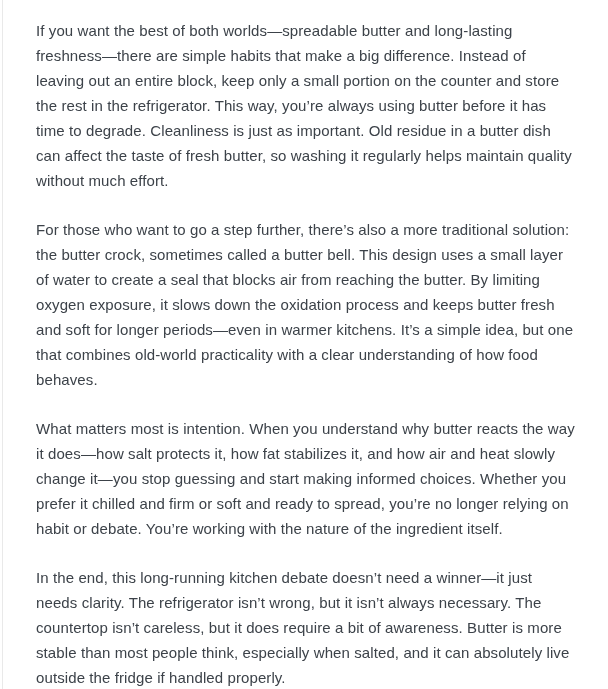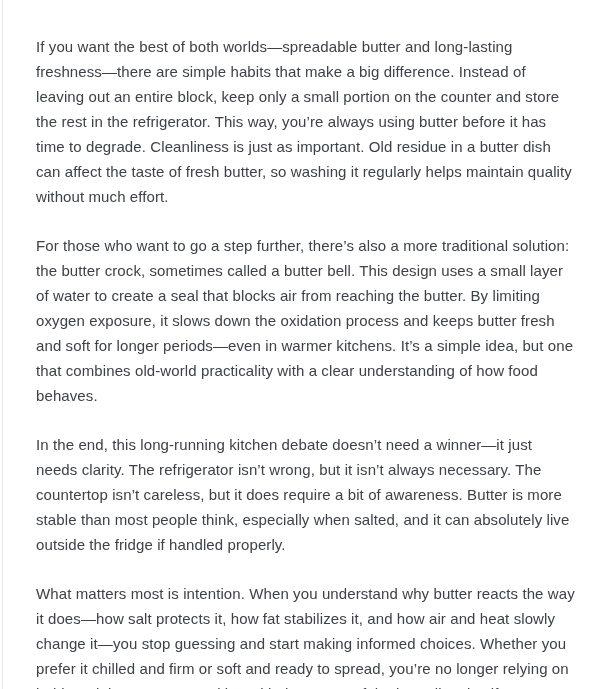--- a/index.html
+++ b/index.html
@@ -26,29 +26,29 @@
     position: absolute;
     left: 36px;
     top: 18px;
     width: 540px;
     color: #3c4249;
     font-size: 15px;
     line-height: 25px;
     letter-spacing: 0.1px;
   }
   .article p {
-    margin: 16px 0 24px 0;
+    margin: 0 0 24px 0;
   }
   .article p:last-child {
     margin-bottom: 0;
   }
 </style>
 </head>
 <body>
 
 <div class="left-divider"></div>
 
 <div class="article">
   <p>If you want the best of both worlds—spreadable butter and long-lasting freshness—there are simple habits that make a big difference. Instead of leaving out an entire block, keep only a small portion on the counter and store the rest in the refrigerator. This way, you’re always using butter before it has time to degrade. Cleanliness is just as important. Old residue in a butter dish can affect the taste of fresh butter, so washing it regularly helps maintain quality without much effort.</p>
   <p>For those who want to go a step further, there’s also a more traditional solution: the butter crock, sometimes called a butter bell. This design uses a small layer of water to create a seal that blocks air from reaching the butter. By limiting oxygen exposure, it slows down the oxidation process and keeps butter fresh and soft for longer periods—even in warmer kitchens. It’s a simple idea, but one that combines old-world practicality with a clear understanding of how food behaves.</p>
+  <p>What matters most is intention. When you understand why butter reacts the way it does—how salt protects it, how fat stabilizes it, and how air and heat slowly change it—you stop guessing and start making informed choices. Whether you prefer it chilled and firm or soft and ready to spread, you’re no longer relying on habit or debate. You’re working with the nature of the ingredient itself.</p>
   <p>In the end, this long-running kitchen debate doesn’t need a winner—it just needs clarity. The refrigerator isn’t wrong, but it isn’t always necessary. The countertop isn’t careless, but it does require a bit of awareness. Butter is more stable than most people think, especially when salted, and it can absolutely live outside the fridge if handled properly.</p>
-  <p>What matters most is intention. When you understand why butter reacts the way it does—how salt protects it, how fat stabilizes it, and how air and heat slowly change it—you stop guessing and start making informed choices. Whether you prefer it chilled and firm or soft and ready to spread, you’re no longer relying on habit or debate. You’re working with the nature of the ingredient itself.</p>
 </div>
 
 </body></html>

